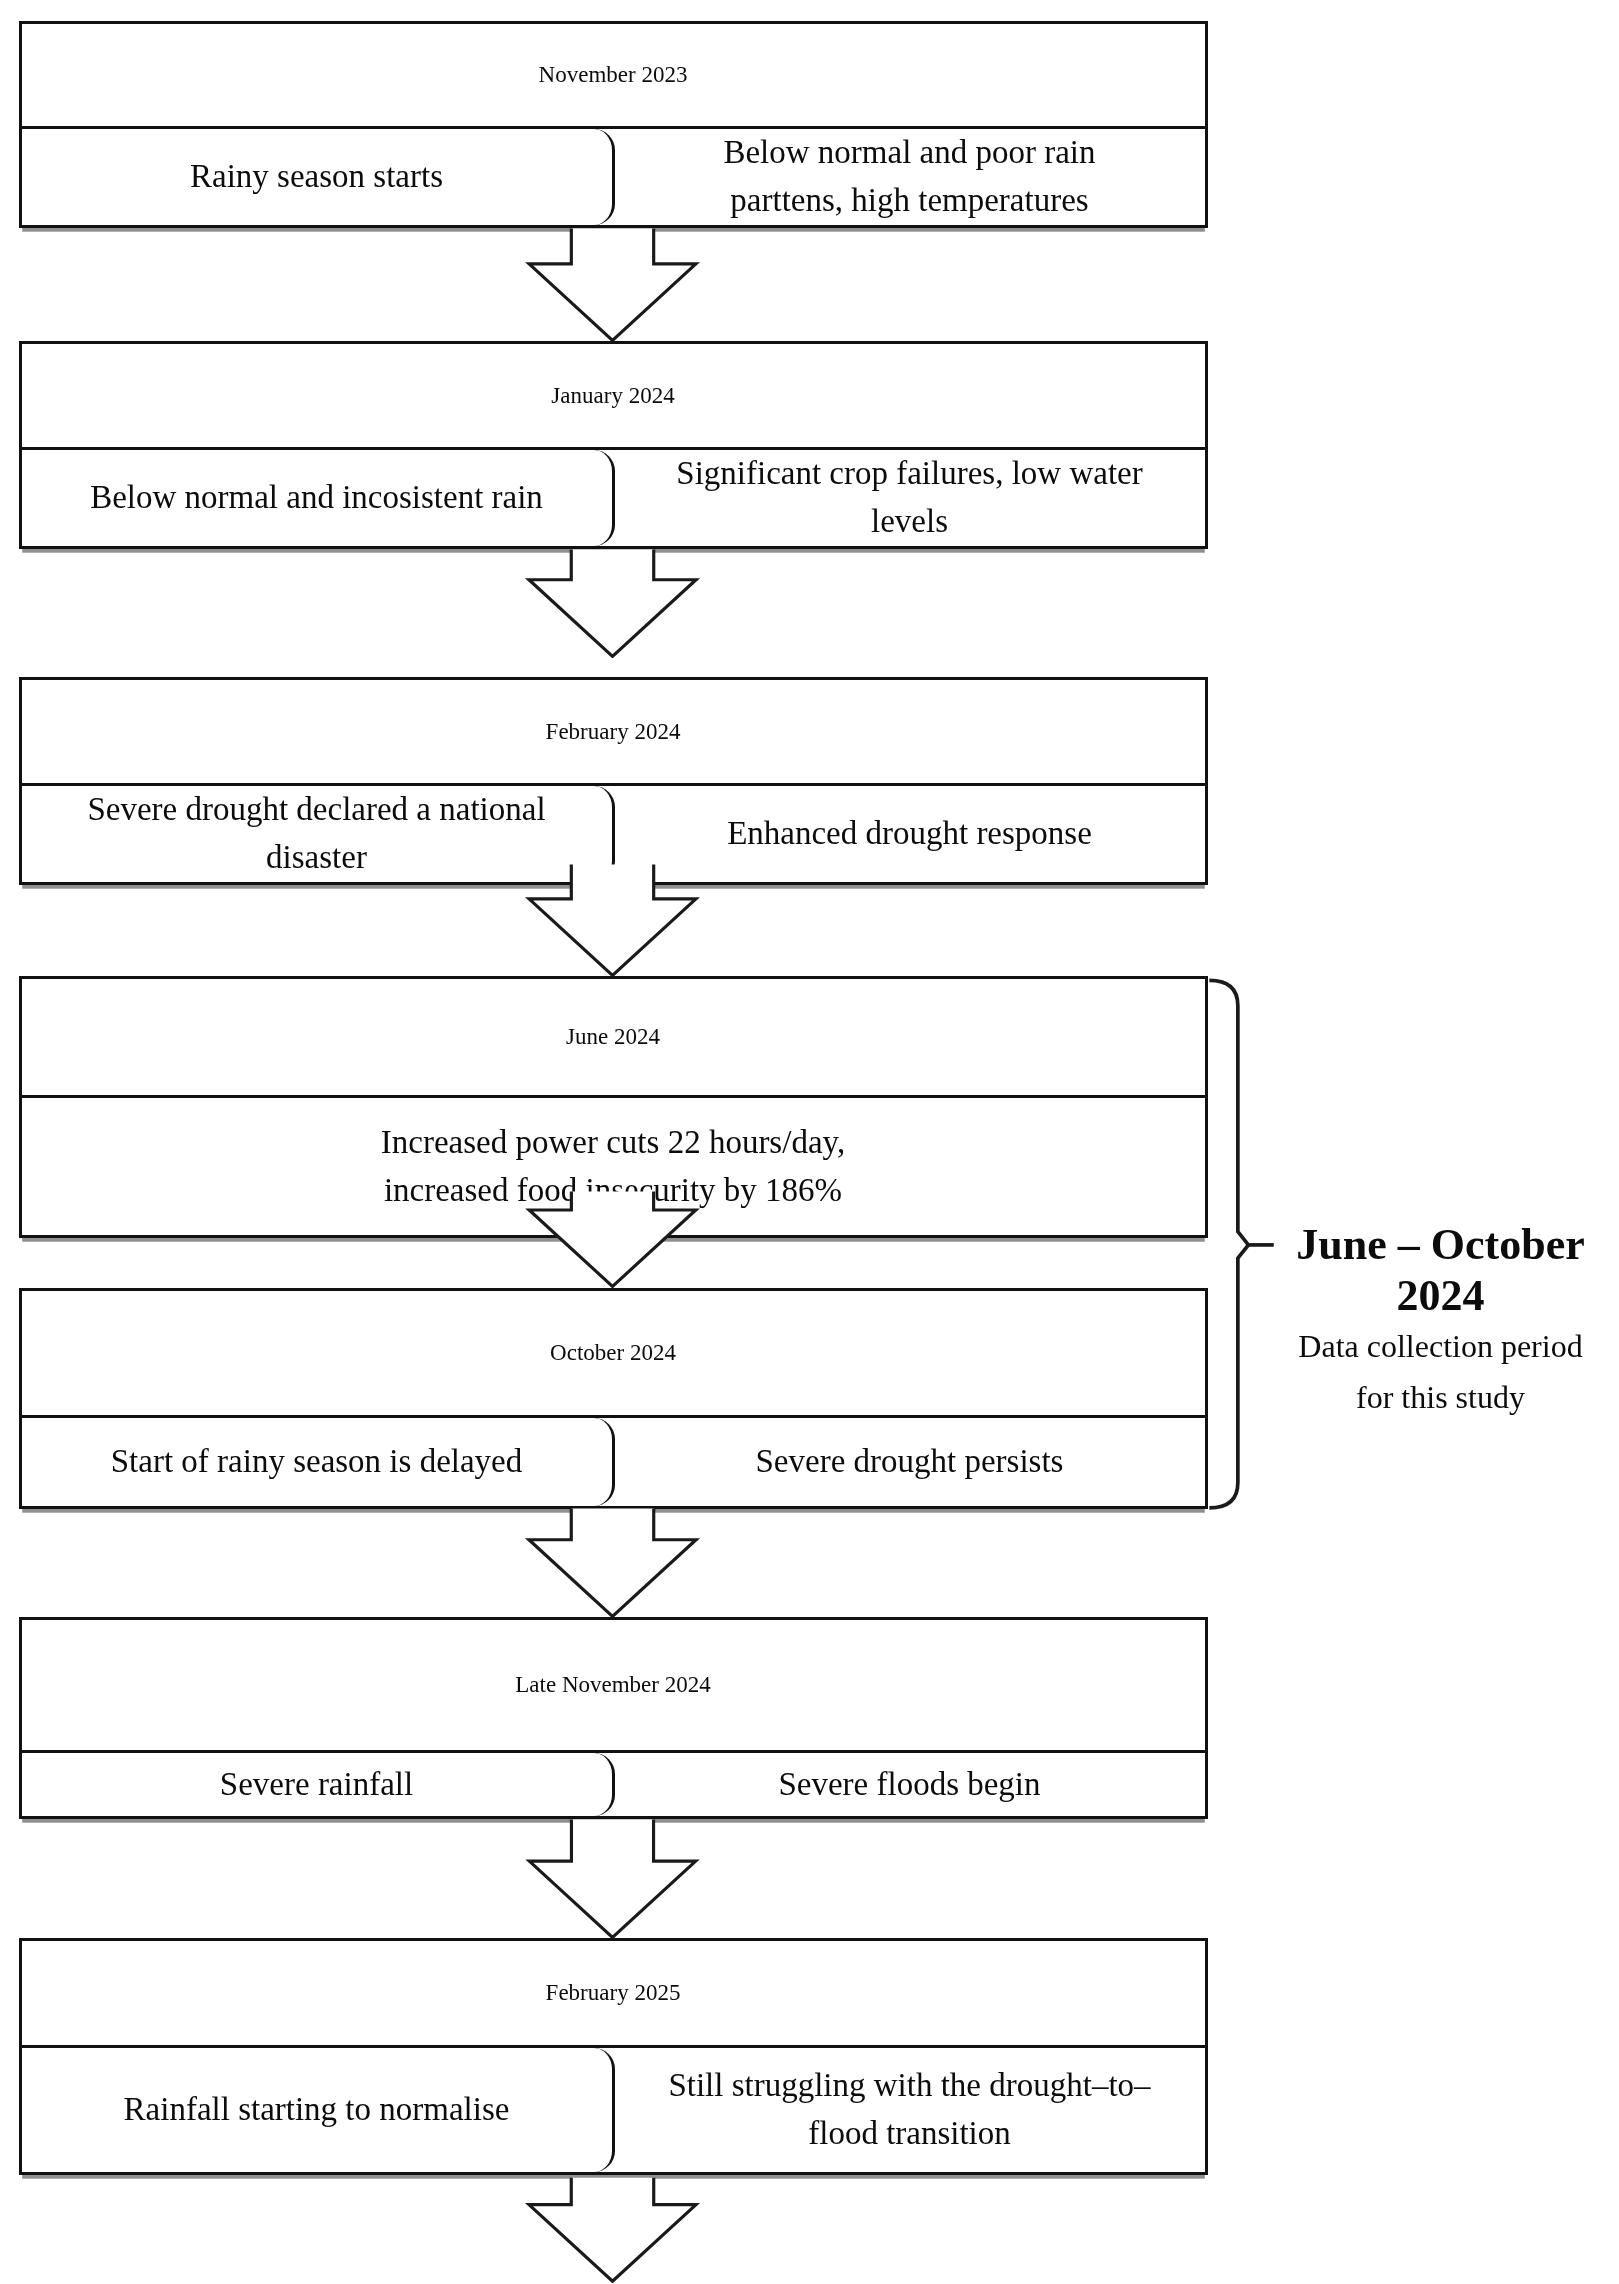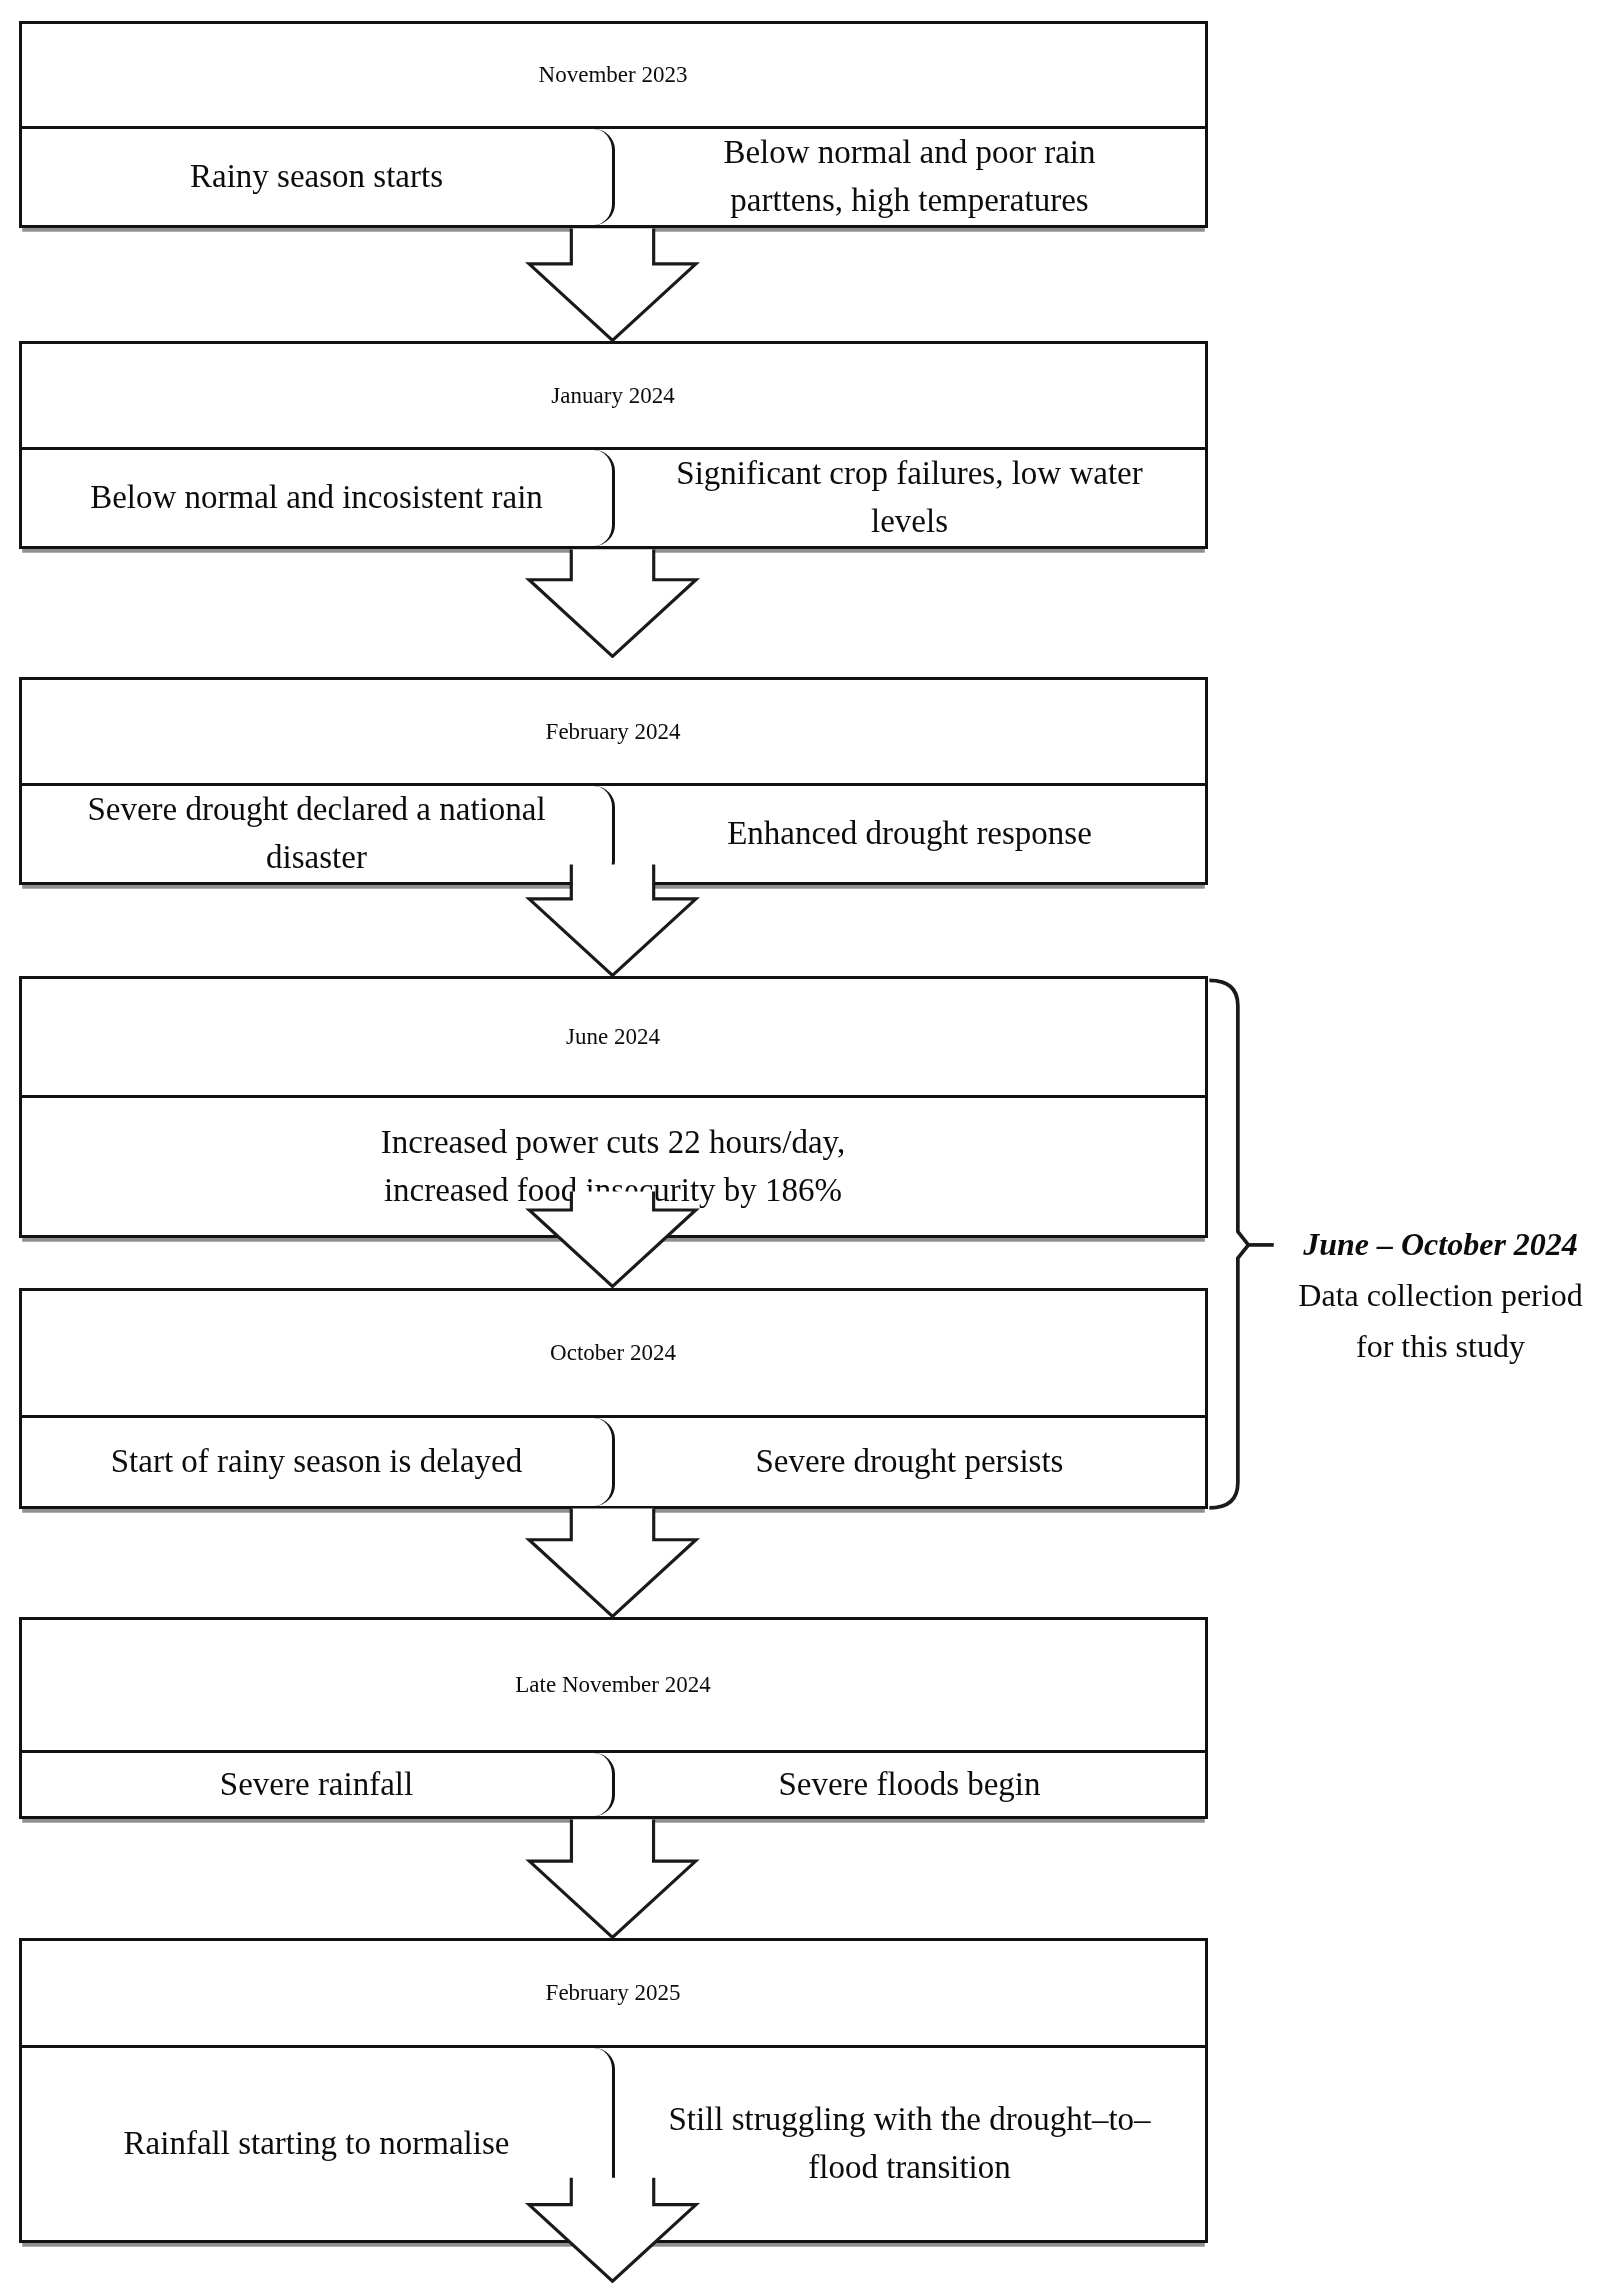--- a/index.html
+++ b/index.html
@@ -35,21 +35,21 @@
     padding:0 21px;
   }
   .cell.left { border-right:3.2px solid #111;border-radius:21px; }
   .txt { text-align:center; }
   .arrow { position:absolute; left:520px; }
   .bracket { position:absolute; left:1205px; top:972px; }
   .bracket-label {
     position:absolute; left:1265px; top:1219px; width:351px;
     text-align:center; font-size:32px; line-height:51px;
   }
-  .bracket-label .heading { font-weight:bold; font-size:32px;font-style:italic; }
+  .bracket-label .heading { font-weight:bold; font-size:44px; }
 </style>
 </head>
 <body>
 
 <div id="canvas">
 
   <div class="event-box" style="top:21px;height:207px">
     <div class="title-row" style="height:107px">
       <span>November 2023</span>
     </div>
@@ -147,21 +147,21 @@
       <div class="cell">
         <div class="txt">Severe floods begin</div>
       </div>
     </div>
   </div>
 
   <svg class="arrow" style="top:1819px" width="185" height="120" viewBox="0 0 350 228">
     <path d="M 97,1 V 80 H 17 L 175,225 L 333,80 H 253 V 1" fill="#ffffff" stroke="#1a1a1a" stroke-width="6"></path>
   </svg>
 
-  <div class="event-box" style="top:1938px;height:305px">
+  <div class="event-box" style="top:1938px;height:237px">
     <div class="title-row" style="height:107px">
       <span>February 2025</span>
     </div>
     <div class="body-row">
       <div class="cell left">
         <div class="txt">Rainfall starting to normalise</div>
       </div>
       <div class="cell">
         <div class="txt" style="max-width:549px">Still struggling with the drought–to–flood transition</div>
       </div>

